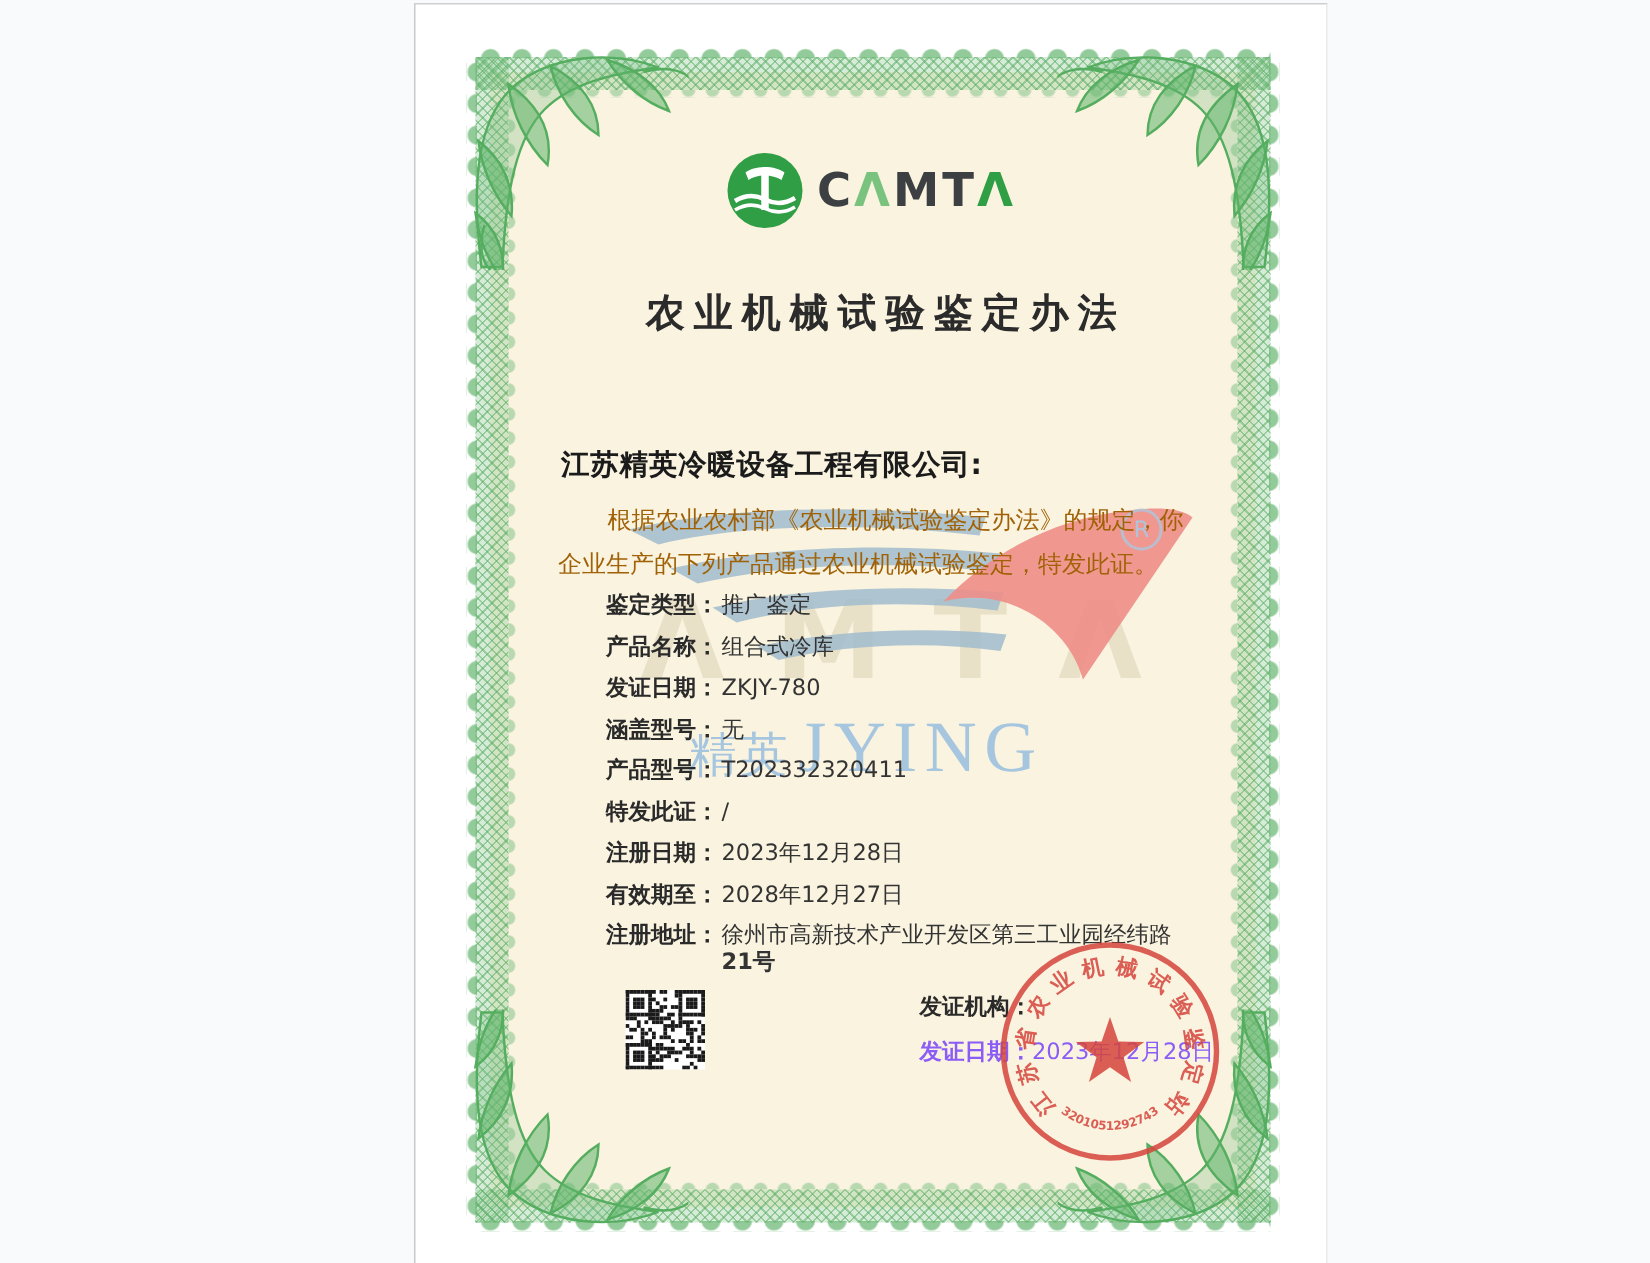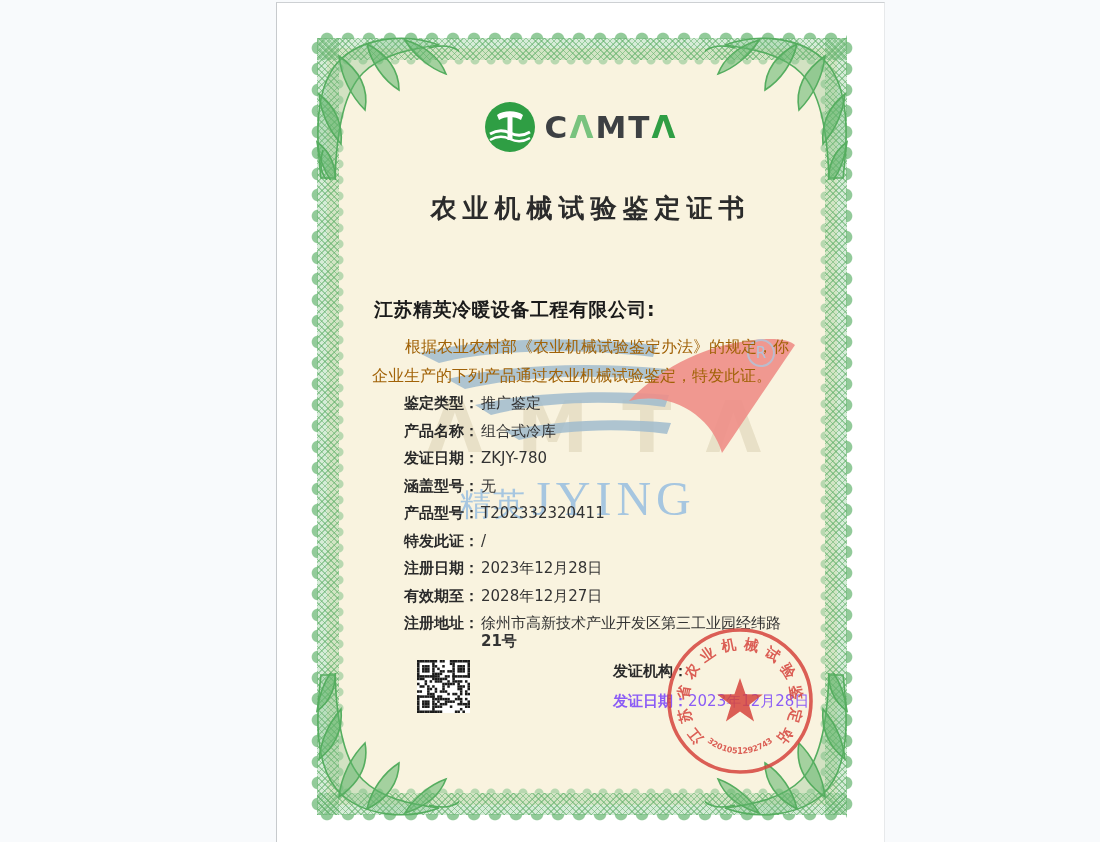--- a/index.html
+++ b/index.html
@@ -165,21 +165,21 @@
       </svg>
       <div class="brand-word">
           <span class="bw-dark">C</span>
           <span class="bw-lt">Λ</span>
           <span class="bw-dark">M</span>
           <span class="bw-dark">T</span>
           <span class="bw-gr">Λ</span>
         </div>
     </div>
 
-    <div class="title">农业机械试验鉴定证书</div>
+    <div class="title">农业机械试验鉴定办法</div>
 
     <div class="recipient">江苏精英冷暖设备工程有限公司:</div>
 
     <div class="body-par">
       <div class="body-line indent">根据农业农村部《农业机械试验鉴定办法》的规定，你</div>
       <div class="body-line">企业生产的下列产品通过农业机械试验鉴定，特发此证。</div>
     </div>
 
     <div class="fields">
         <div class="frow"><span class="flabel">鉴定类型：</span><span class="fvalue">推广鉴定</span></div>

